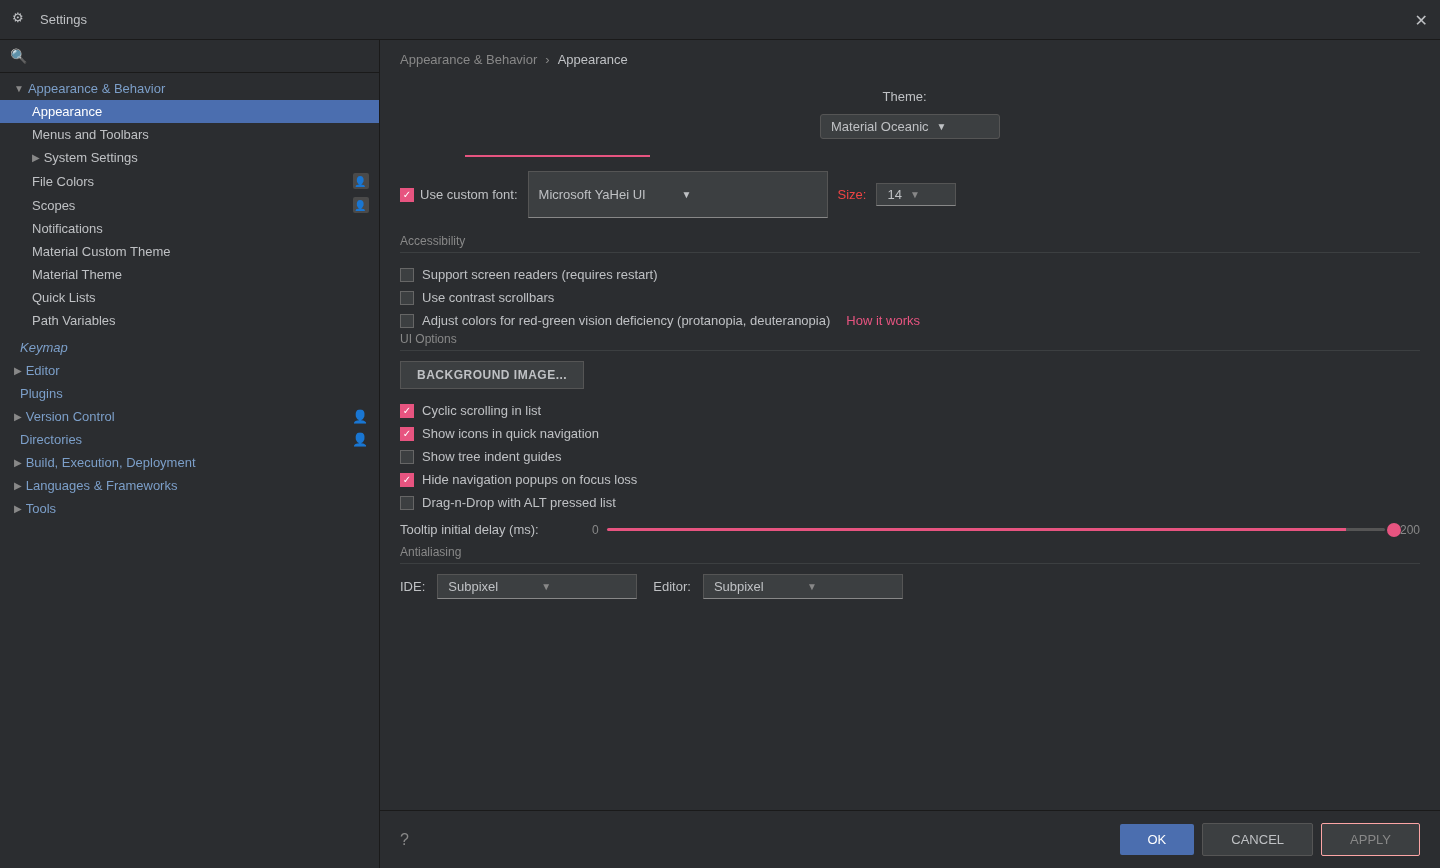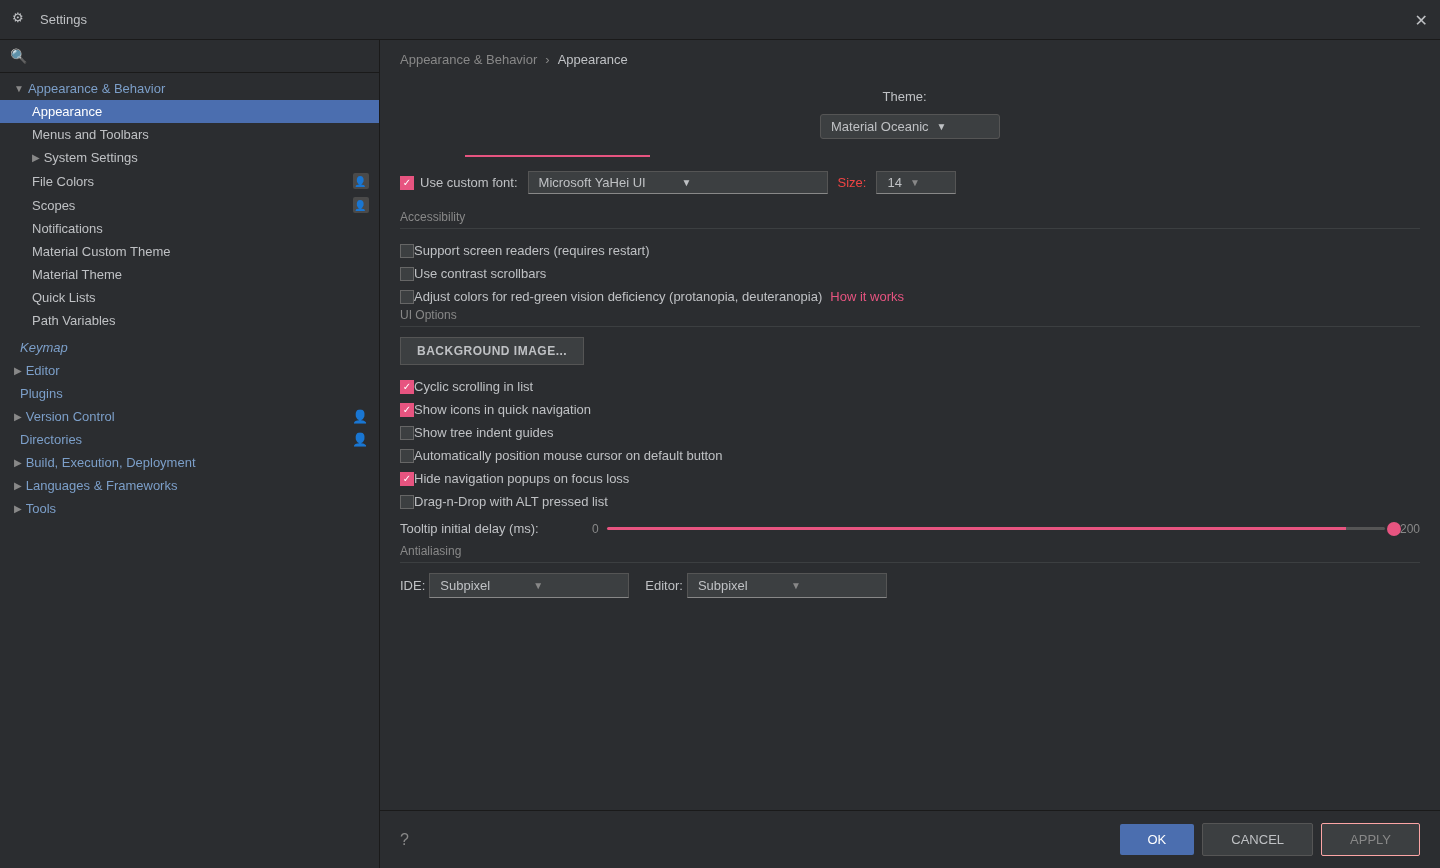--- a/index.html
+++ b/index.html
@@ -162,21 +162,21 @@
       color: white;
       font-size: 10px;
       line-height: 1;
     }
     .font-select {
       display: flex;
       align-items: center;
       background: #3c3f41;
       border: 1px solid #555;
       border-bottom: 1px solid #888;
-      padding: 3px 10px;
+      padding: 15px 10px;
       cursor: pointer;
       gap: 8px;
       min-width: 300px;
     }
     .font-select span { color: #bfc1c4; flex: 1; }
     .size-label { color: #ef4444; }
     .size-select {
       display: flex;
       align-items: center;
       background: #3c3f41;
@@ -198,20 +198,21 @@
       display: flex;
       align-items: flex-start;
       gap: 8px;
     }
 
     
     .option-row {
       display: flex;
       align-items: center;
       padding: 4px 0;
+      gap: 8px;
     }
     .option-label { color: #bfc1c4; }
 
     
     .bg-button {
       background: #3c3f41;
       border: 1px solid #555;
       color: #bfc1c4;
       padding: 6px 16px;
       font-size: 12px;
@@ -257,21 +258,21 @@
     
     .antialiasing-row {
       display: flex;
       align-items: center;
       gap: 16px;
       margin-top: 10px;
     }
     .aa-item {
       display: flex;
       align-items: center;
-      gap: 4px;
+      gap: 12px;
     }
     .aa-label { color: #bfc1c4; }
     .aa-select {
       display: flex;
       align-items: center;
       background: #3c3f41;
       border: 1px solid #555;
       border-bottom: 1px solid #888;
       padding: 4px 10px;
       cursor: pointer;
@@ -481,24 +482,20 @@
       </div>
       <div class="option-row">
         <div class="checkbox checked"></div>
         <span class="option-label">Show icons in quick navigation</span>
       </div>
       <div class="option-row">
         <div class="checkbox"></div>
         <span class="option-label">Show tree indent guides</span>
       </div>
       <div class="option-row">
-        <div class="checkbox"></div>
-        <span class="option-label">Automatically position mouse cursor on default button</span>
-      </div>
-      <div class="option-row">
         <div class="checkbox checked"></div>
         <span class="option-label">Hide navigation popups on focus loss</span>
       </div>
       <div class="option-row">
         <div class="checkbox"></div>
         <span class="option-label">Drag-n-Drop with ALT pressed list</span>
       </div>
 
       
       <div class="slider-row">

